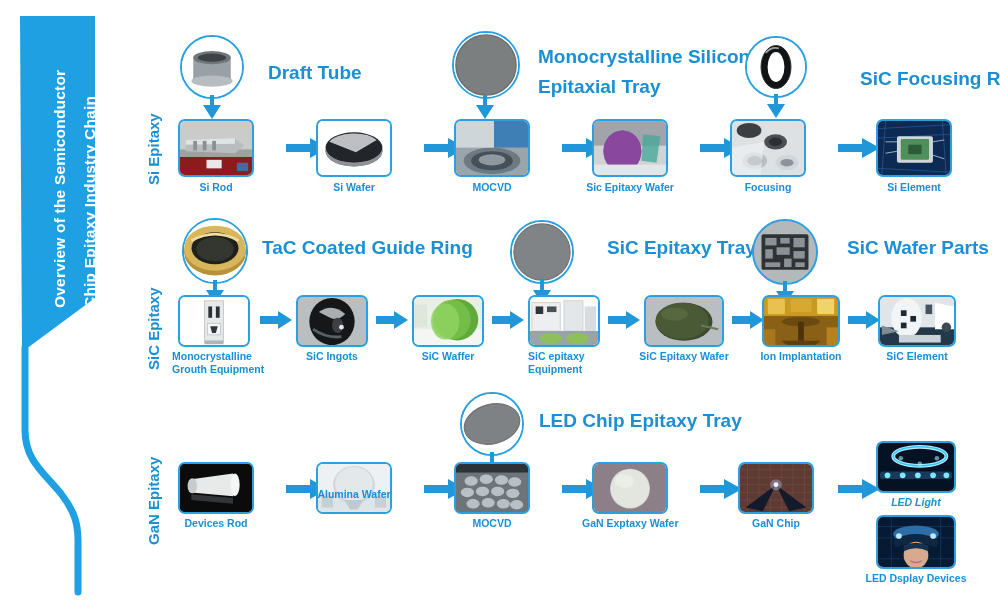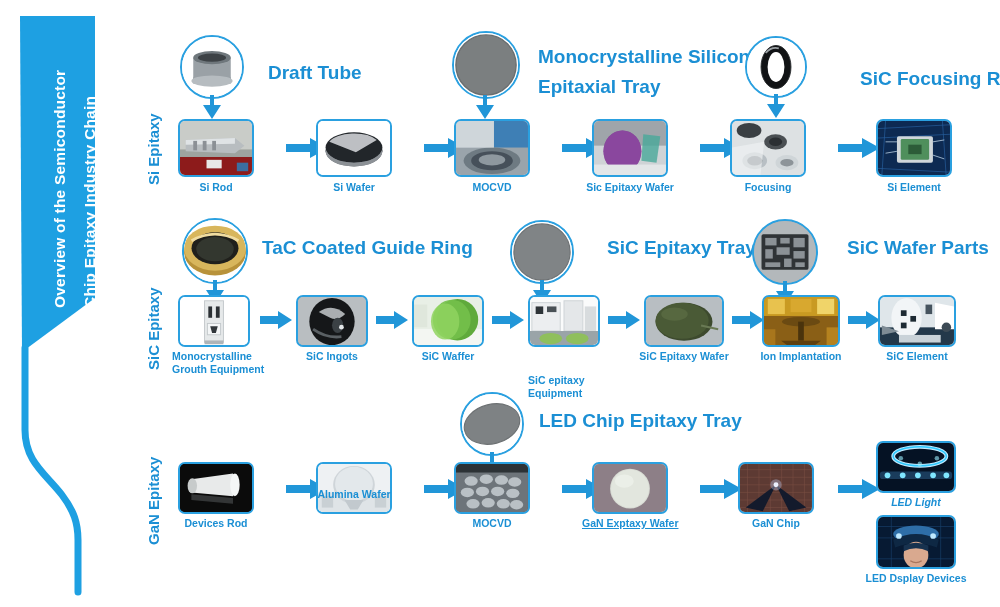--- a/index.html
+++ b/index.html
@@ -337,21 +337,21 @@
       <rect x="2" y="6" width="30" height="30" fill="#eceef0" stroke="#cdd2d5"></rect>
       <rect x="6" y="10" width="8" height="8" fill="#2e3438"></rect>
       <rect x="18" y="10" width="10" height="6" fill="#4a5156"></rect>
       <rect x="36" y="4" width="20" height="32" fill="#e4e7e9" stroke="#cdd2d5"></rect>
       <rect x="58" y="10" width="12" height="26" fill="#d8dcde"></rect>
       <rect y="36" width="72" height="16" fill="#9aa4a8"></rect>
       <ellipse cx="22" cy="44" rx="12" ry="6" fill="#8fbf5c"></ellipse>
       <ellipse cx="50" cy="44" rx="12" ry="6" fill="#8fbf5c"></ellipse>
     </svg>
   </div>
-  <span class="caption wrap" style="left:528px;top:350px;width:86px;margin-top:24px;">SiC epitaxy Equipment</span>
+  <span class="caption wrap" style="left:528px;top:350px;width:86px;">SiC epitaxy Equipment</span>
 
   <svg class="arrow" style="left:608px;top:311px;width:32px;height:18px;" viewBox="0 0 32 18">
     <path d="M0,5 L18,5 L18,0 L32,9 L18,18 L18,13 L0,13 Z" fill="#2196d8"></path>
   </svg>
 
   <div class="thumb" style="left:644px;top:295px;width:80px;height:52px;">
     <svg class="art" viewBox="0 0 80 52" preserveAspectRatio="none">
       <rect width="80" height="52" fill="#b8bec2"></rect>
       <ellipse cx="40" cy="26" rx="30" ry="20" fill="#3d4a2e"></ellipse>
       <ellipse cx="38" cy="25" rx="28" ry="19" fill="#4a5a36"></ellipse>
@@ -476,21 +476,21 @@
   </svg>
 
   <div class="thumb" style="left:592px;top:462px;width:76px;height:52px;">
     <svg class="art" viewBox="0 0 76 52" preserveAspectRatio="none">
       <rect width="76" height="52" fill="#8d7f87"></rect>
       <ellipse cx="38" cy="26" rx="21" ry="21" fill="#d8dcd4"></ellipse>
       <ellipse cx="38" cy="26" rx="20" ry="20" fill="#e2e6de"></ellipse>
       <ellipse cx="32" cy="18" rx="10" ry="7" fill="#eef1ea" opacity=".8"></ellipse>
     </svg>
   </div>
-  <span class="caption" style="left:582px;top:517px;width:96px;text-decoration:underline;">GaN Exptaxy Wafer</span>
+  <span class="caption" style="left:582px;top:517px;width:96px;">GaN Exptaxy Wafer</span>
 
   <svg class="arrow" style="left:700px;top:479px;width:42px;height:20px;" viewBox="0 0 42 20">
     <path d="M0,6 L24,6 L24,0 L42,10 L24,20 L24,14 L0,14 Z" fill="#2196d8"></path>
   </svg>
 
   <div class="thumb" style="left:738px;top:462px;width:76px;height:52px;">
     <svg class="art" viewBox="0 0 76 52" preserveAspectRatio="none">
       <rect width="76" height="52" fill="#5d3a33"></rect>
       <g stroke="#7a4e44" stroke-width=".6">
         <path d="M0,6 H76"></path>

